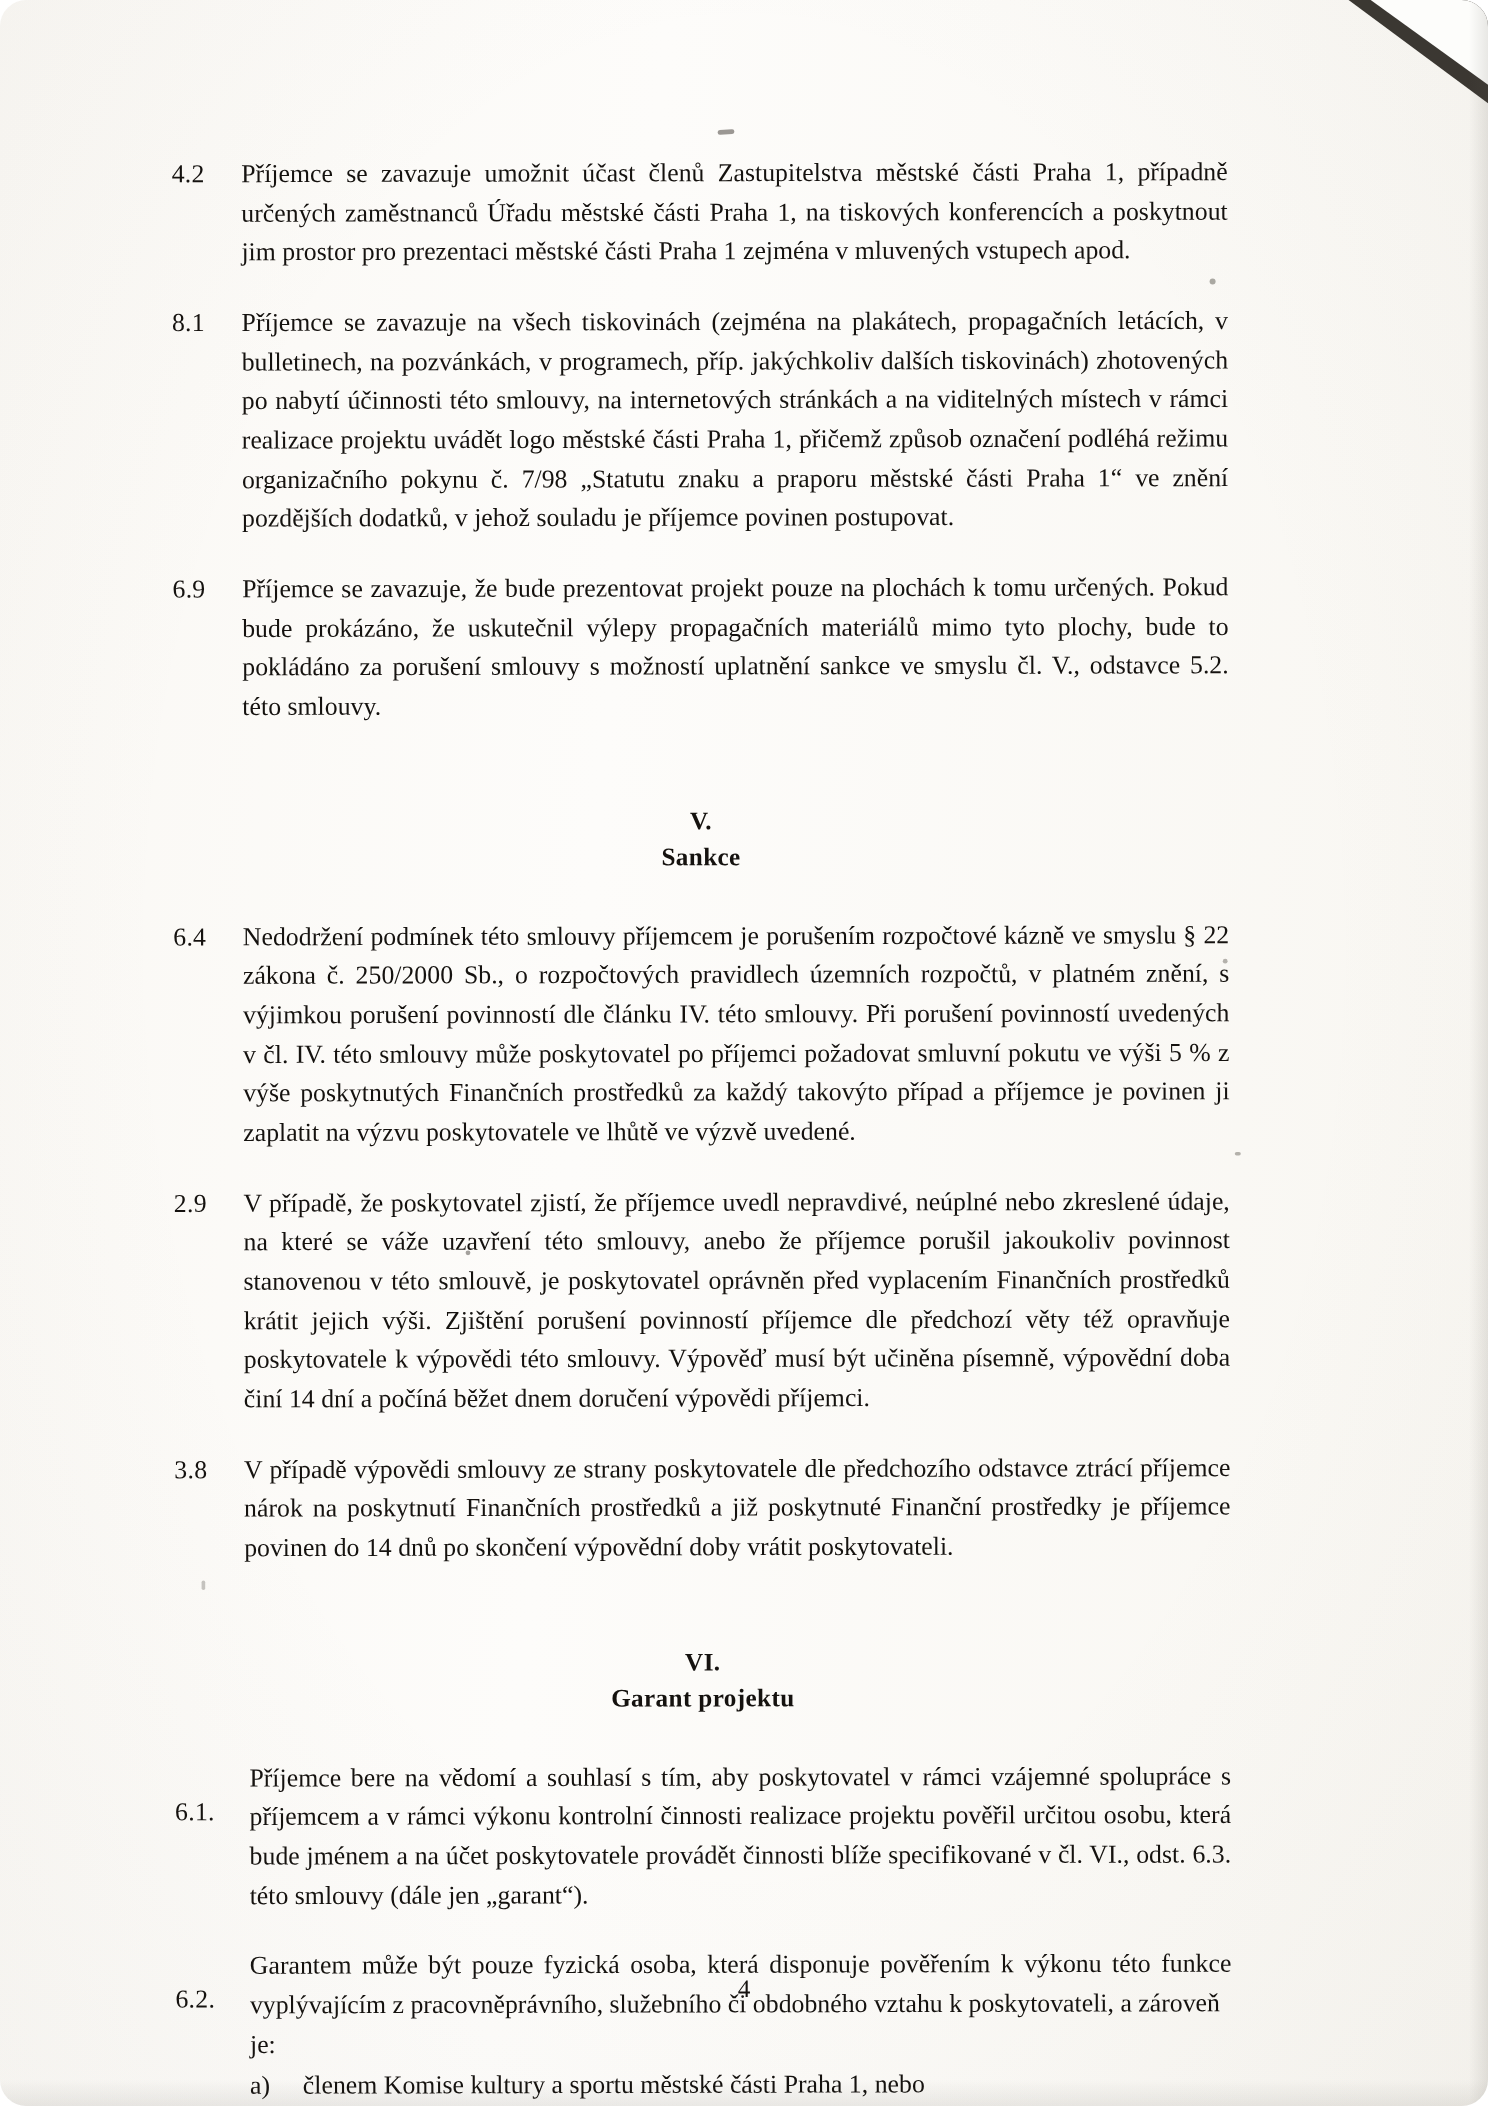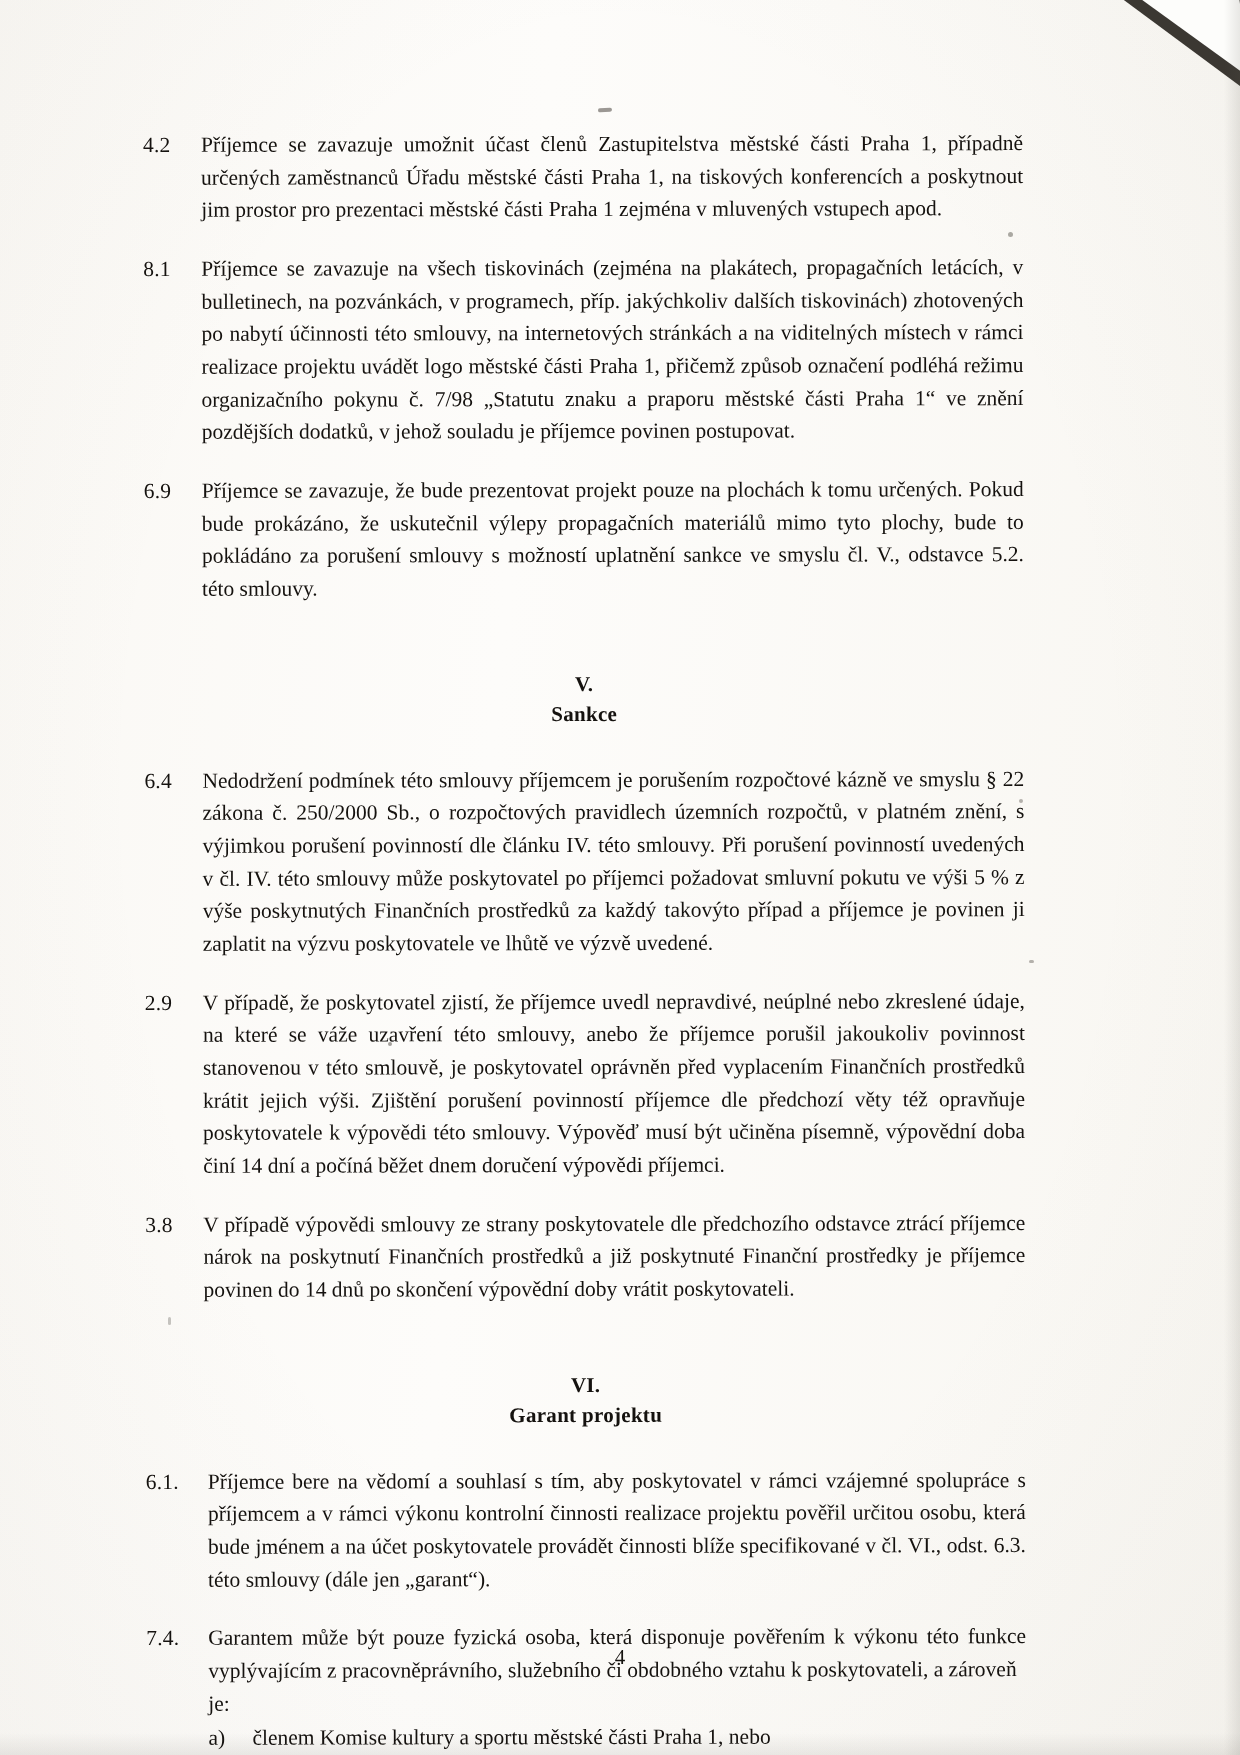--- a/index.html
+++ b/index.html
@@ -15,20 +15,21 @@
     height: 1755px;
     margin: 0 auto;
     background: #fdfdfb;
     overflow: hidden;
     font-family: "Liberation Serif", "DejaVu Serif", serif;
     color: #15120f;
     
     background-image:
       radial-gradient(ellipse at 50% 45%, rgba(255,255,255,0.0) 55%, rgba(120,115,105,0.045) 100%),
       linear-gradient(95deg, rgba(250,248,244,1) 0%, rgba(253,252,250,1) 40%, rgba(248,246,241,1) 100%);
+    border-radius: 22px;
   }
 
   
   .scan-corner {
     position: absolute;
     top: 0;
     right: 0;
     width: 230px;
     height: 130px;
     pointer-events: none;
@@ -100,21 +101,21 @@
     align-items: flex-start;
     margin-bottom: 26px;
   }
   .clause-num {
     flex: 0 0 auto;
     width: 58px;
     font-size: 21.5px;
     line-height: 1.52;
     letter-spacing: 0.2px;
   }
-  .clause-num.wide { width: 62px; }
+  .clause-num.wide { width: 62px; margin-top: 28px; }
   .clause-text {
     flex: 1 1 auto;
     font-size: 21.5px;
     line-height: 1.52;
     text-align: justify;
     text-justify: inter-word;
     hyphens: none;
   }
   .clause-text.last-left > :last-child { }
 
@@ -246,21 +247,21 @@
     </div>
 
     <div class="gap-after-article"></div>
 
     <div class="clause">
       <div class="clause-num wide">6.1.</div>
       <div class="clause-text">Příjemce bere na vědomí a souhlasí s tím, aby poskytovatel v rámci vzájemné spolupráce s příjemcem a v rámci výkonu kontrolní činnosti realizace projektu pověřil určitou osobu, která bude jménem a na účet poskytovatele provádět činnosti blíže specifikované v čl. VI., odst. 6.3. této smlouvy (dále jen „garant“).</div>
     </div>
 
     <div class="clause">
-      <div class="clause-num wide">7.4.</div>
+      <div class="clause-num wide">6.2.</div>
       <div class="clause-text">
         <p class="para">Garantem může být pouze fyzická osoba, která disponuje pověřením k výkonu této funkce vyplývajícím z pracovněprávního, služebního či obdobného vztahu k poskytovateli, a zároveň</p>
         <div class="plain-line">je:</div>
         <ul class="sublist">
           <li>
             <span class="lbl">a)</span>
             <span class="txt">členem Komise kultury a sportu městské části Praha 1, nebo</span>
           </li>
           <li>
             <span class="lbl">b)</span>

